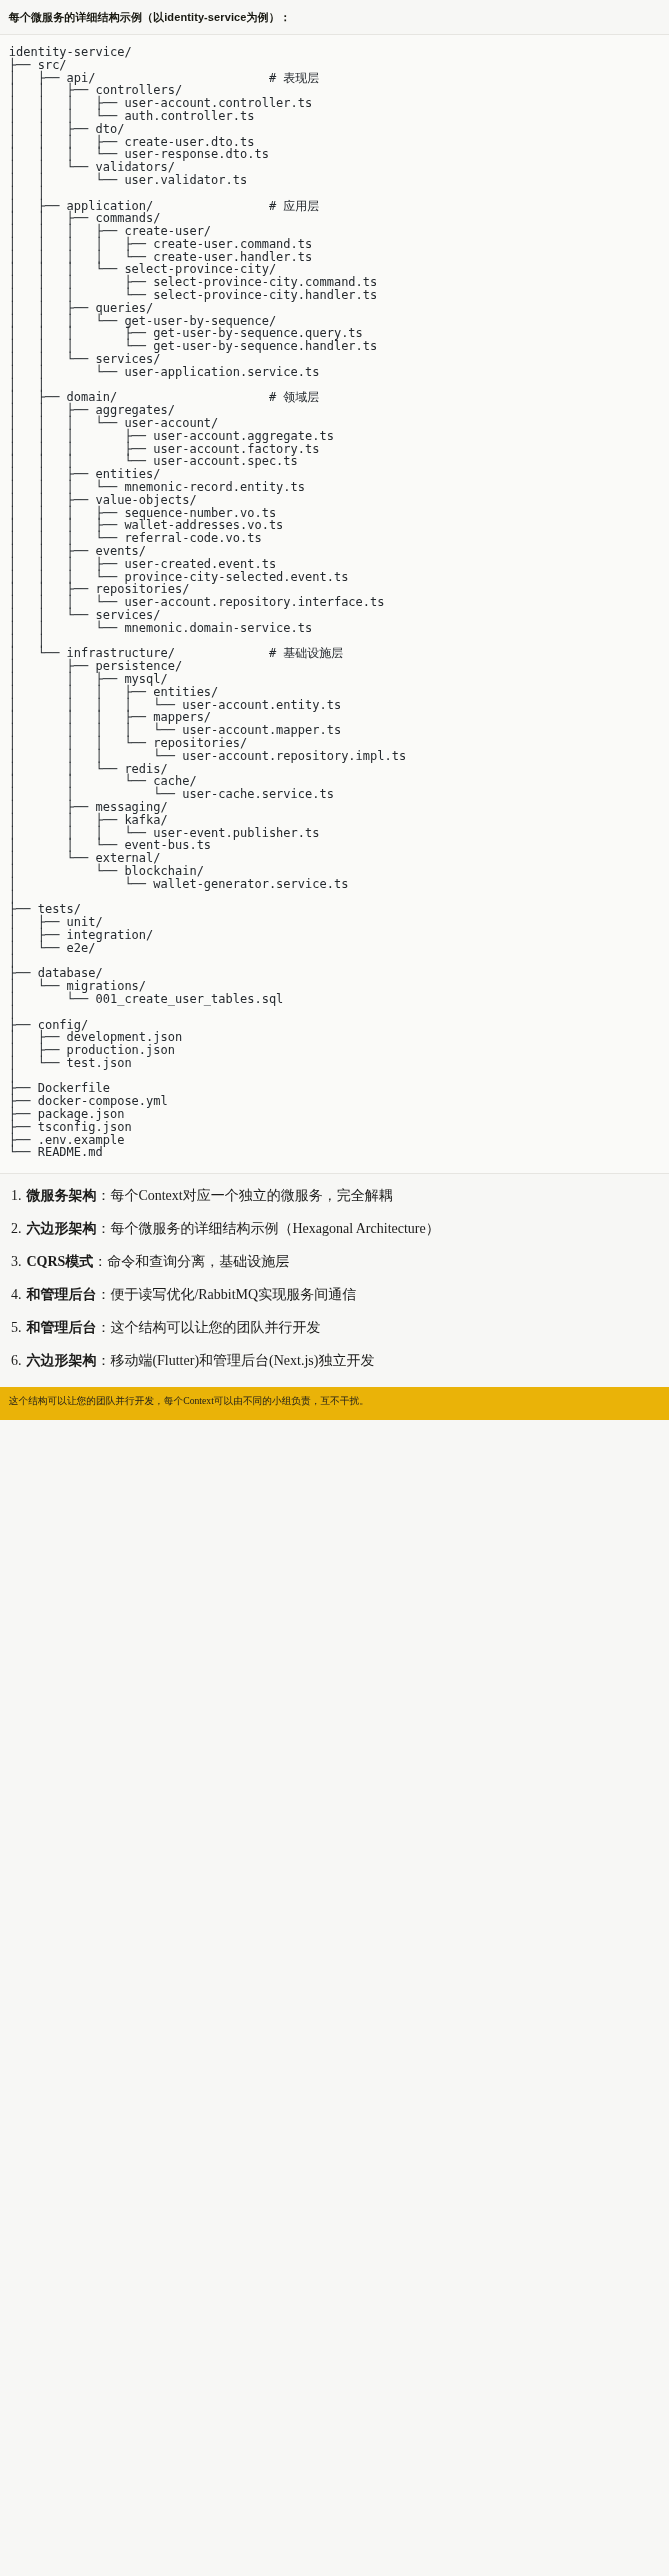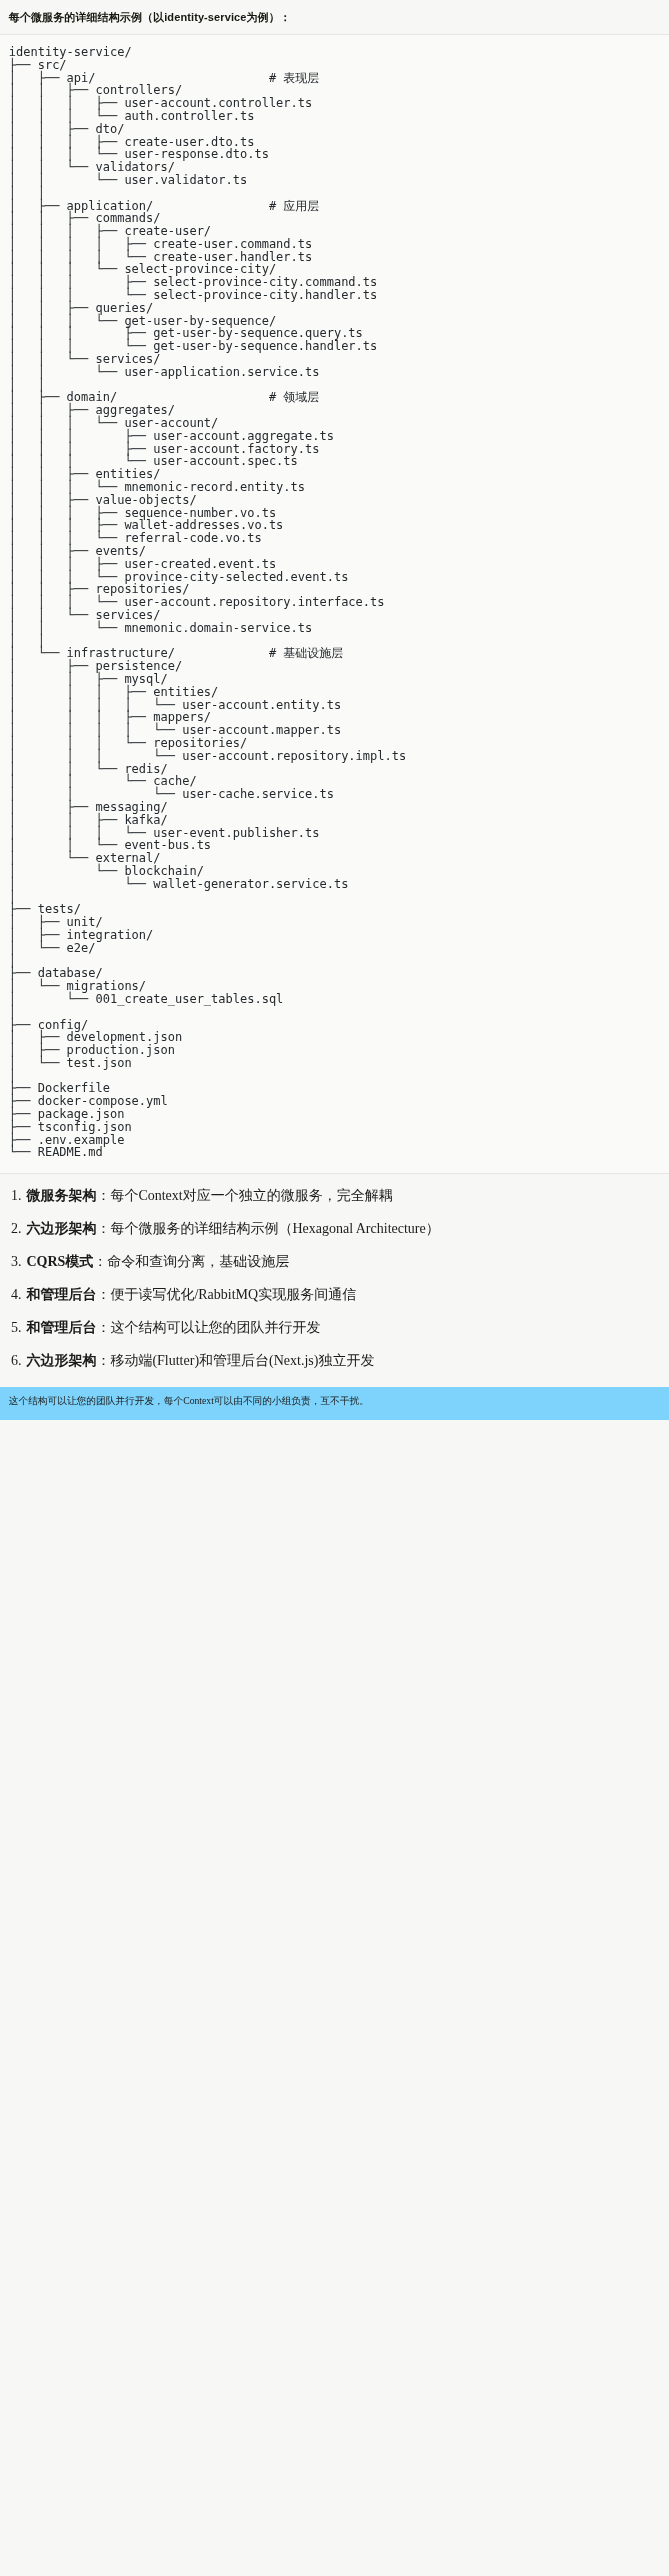--- a/index.html
+++ b/index.html
@@ -77,21 +77,21 @@
   }
   .note-sep {
     font-weight: normal;
   }
   .note-desc {
     font-weight: normal;
   }
 
   .closing-block {
     padding: 6.3px 8.8px 11.3px 8.8px;
-    background: #7dd3fc;
+    background: #eab308;
   }
   .closing-text {
     font-size: 9.7px;
     line-height: 1.6;
     margin: 0;
     color: #1b1b1a;
   }
 </style>
 </head>
 <body>

